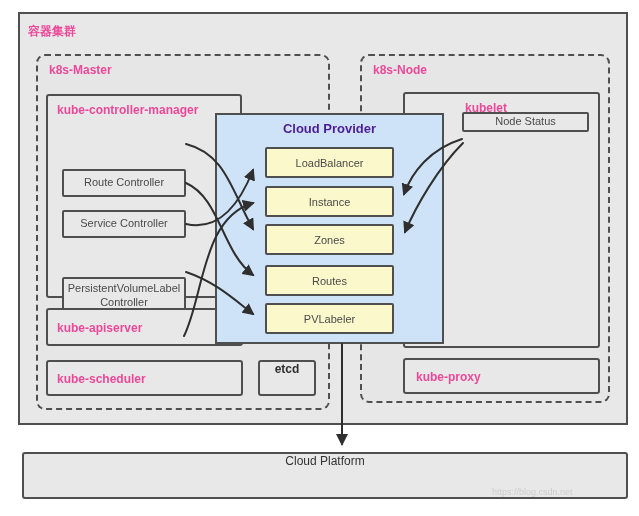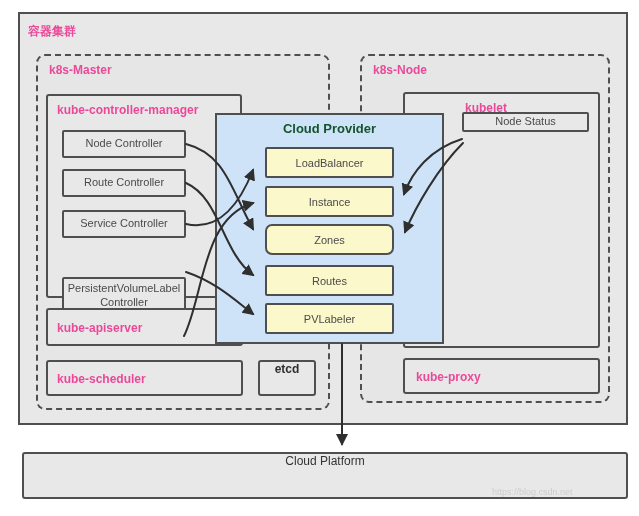--- a/index.html
+++ b/index.html
@@ -10,42 +10,39 @@
   .box{position:absolute;box-sizing:border-box;background:#e8e8e8;border:2px solid #4f4f4f;}
   .rounded{border-radius:3px;}
   .dashed{position:absolute;box-sizing:border-box;background:#e6e6e6;border:2px dashed #4f4f4f;border-radius:9px;}
   .title{position:absolute;font-size:12px;font-weight:bold;color:#ec4899;white-space:nowrap;}
   .small-box{position:absolute;box-sizing:border-box;background:#e8e8e8;border:2px solid #4f4f4f;border-radius:2px;
     display:flex;align-items:center;justify-content:center;text-align:center;
     font-size:11px;color:#4a4a4a;line-height:1.25;padding:1px 4px;}
   .blue-box{position:absolute;box-sizing:border-box;background:#cfe3f8;border:2px solid #4f4f4f;z-index:5;}
   .yellow-box{position:absolute;box-sizing:border-box;background:#fbf8cb;border:2px solid #4f4f4f;border-radius:2px;
     display:flex;align-items:center;justify-content:center;font-size:11px;color:#4a4a4a;z-index:6;}
-  .cp-title{position:absolute;width:100%;text-align:center;font-size:13px;font-weight:bold;color:#14532d;z-index:6;}
+  .cp-title{position:absolute;width:100%;text-align:center;font-size:13px;font-weight:bold;color:#4c1d95;z-index:6;}
   .center-label{display:flex;justify-content:center;font-size:12px;font-weight:bold;color:#2f2f2f;}
   svg.wires{position:absolute;left:0;top:0;z-index:8;pointer-events:none;}
   .watermark{position:absolute;font-size:9px;color:#c4c4c4;opacity:0.75;z-index:9;white-space:nowrap;}
 </style>
 </head>
 <body>
 
 <div class="stage">
 
   <div class="box" style="left:18px;top:12px;width:610px;height:413px;"></div>
   <div class="title" style="left:28px;top:23px;">容器集群</div>
 
   <div class="dashed" style="left:36px;top:54px;width:294px;height:356px;"></div>
   <div class="title" style="left:49px;top:63px;">k8s-Master</div>
 
   <div class="box rounded" style="left:46px;top:94px;width:196px;height:204px;"></div>
   <div class="title" style="left:57px;top:103px;">kube-controller-manager</div>
 
-  <div class="small-box" style="left:62px;top:130px;width:124px;height:28px;">
-    <span>Node Controller</span>
-  </div>
   <div class="small-box" style="left:62px;top:169px;width:124px;height:28px;">
     <span>Route Controller</span>
   </div>
   <div class="small-box" style="left:62px;top:210px;width:124px;height:28px;">
     <span>Service Controller</span>
   </div>
   <div class="small-box" style="left:62px;top:253px;width:124px;height:38px;margin-top:24px;">
     <span>PersistentVolumeLabel Controller</span>
   </div>
 
@@ -74,21 +71,21 @@
 
   <div class="blue-box" style="left:215px;top:113px;width:229px;height:231px;"></div>
   <div class="cp-title" style="left:215px;top:121px;width:229px;">Cloud Provider</div>
 
   <div class="yellow-box" style="left:265px;top:147px;width:129px;height:31px;text-align:right;">
     <span>LoadBalancer</span>
   </div>
   <div class="yellow-box" style="left:265px;top:186px;width:129px;height:31px;">
     <span>Instance</span>
   </div>
-  <div class="yellow-box" style="left:265px;top:224px;width:129px;height:31px;border-radius:7px;">
+  <div class="yellow-box" style="left:265px;top:224px;width:129px;height:31px;">
     <span>Zones</span>
   </div>
   <div class="yellow-box" style="left:265px;top:265px;width:129px;height:31px;">
     <span>Routes</span>
   </div>
   <div class="yellow-box" style="left:265px;top:303px;width:129px;height:31px;">
     <span>PVLabeler</span>
   </div>
 
   <div class="box rounded center-label" style="left:22px;top:452px;width:606px;height:47px;font-weight:normal;color:#333;">

